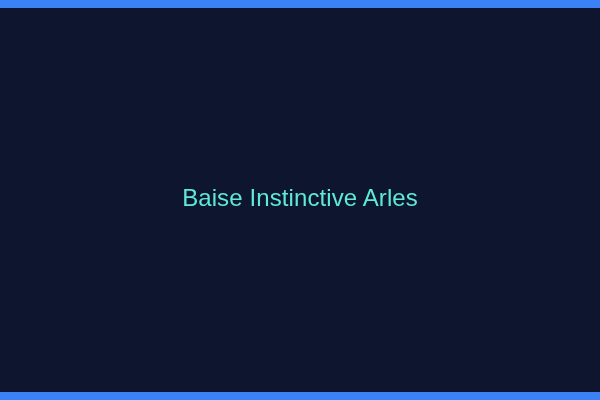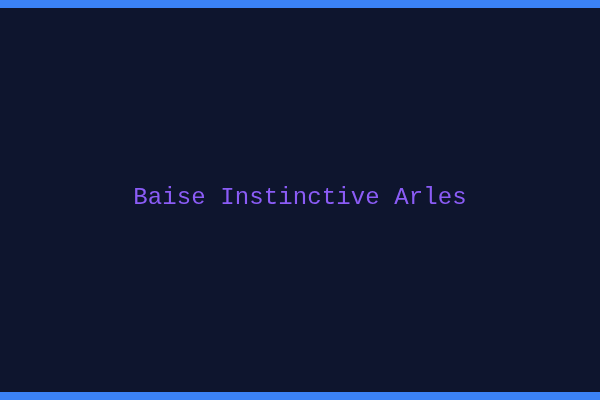--- a/index.html
+++ b/index.html
@@ -47,26 +47,26 @@
     display: flex;
     align-items: center;
     justify-content: center;
     background: #0e152e;
   }
 
   .placeholder-caption {
     display: block;
     margin: 8px;
     padding: 0 24px;
-    font-family: Liberation Mono, monospace;
+    font-family: Liberation Sans, sans-serif;
     font-size: 24px;
     font-weight: 400;
     line-height: 1.2;
     letter-spacing: 0.1px;
-    color: #8b5cf6;
+    color: #5eead4;
     text-align: center;
     white-space: nowrap;
     -webkit-font-smoothing: antialiased;
     transform: translateY(-2px);
   }
 </style>
 </head>
 <body>
 
 <div class="placeholder-card">

